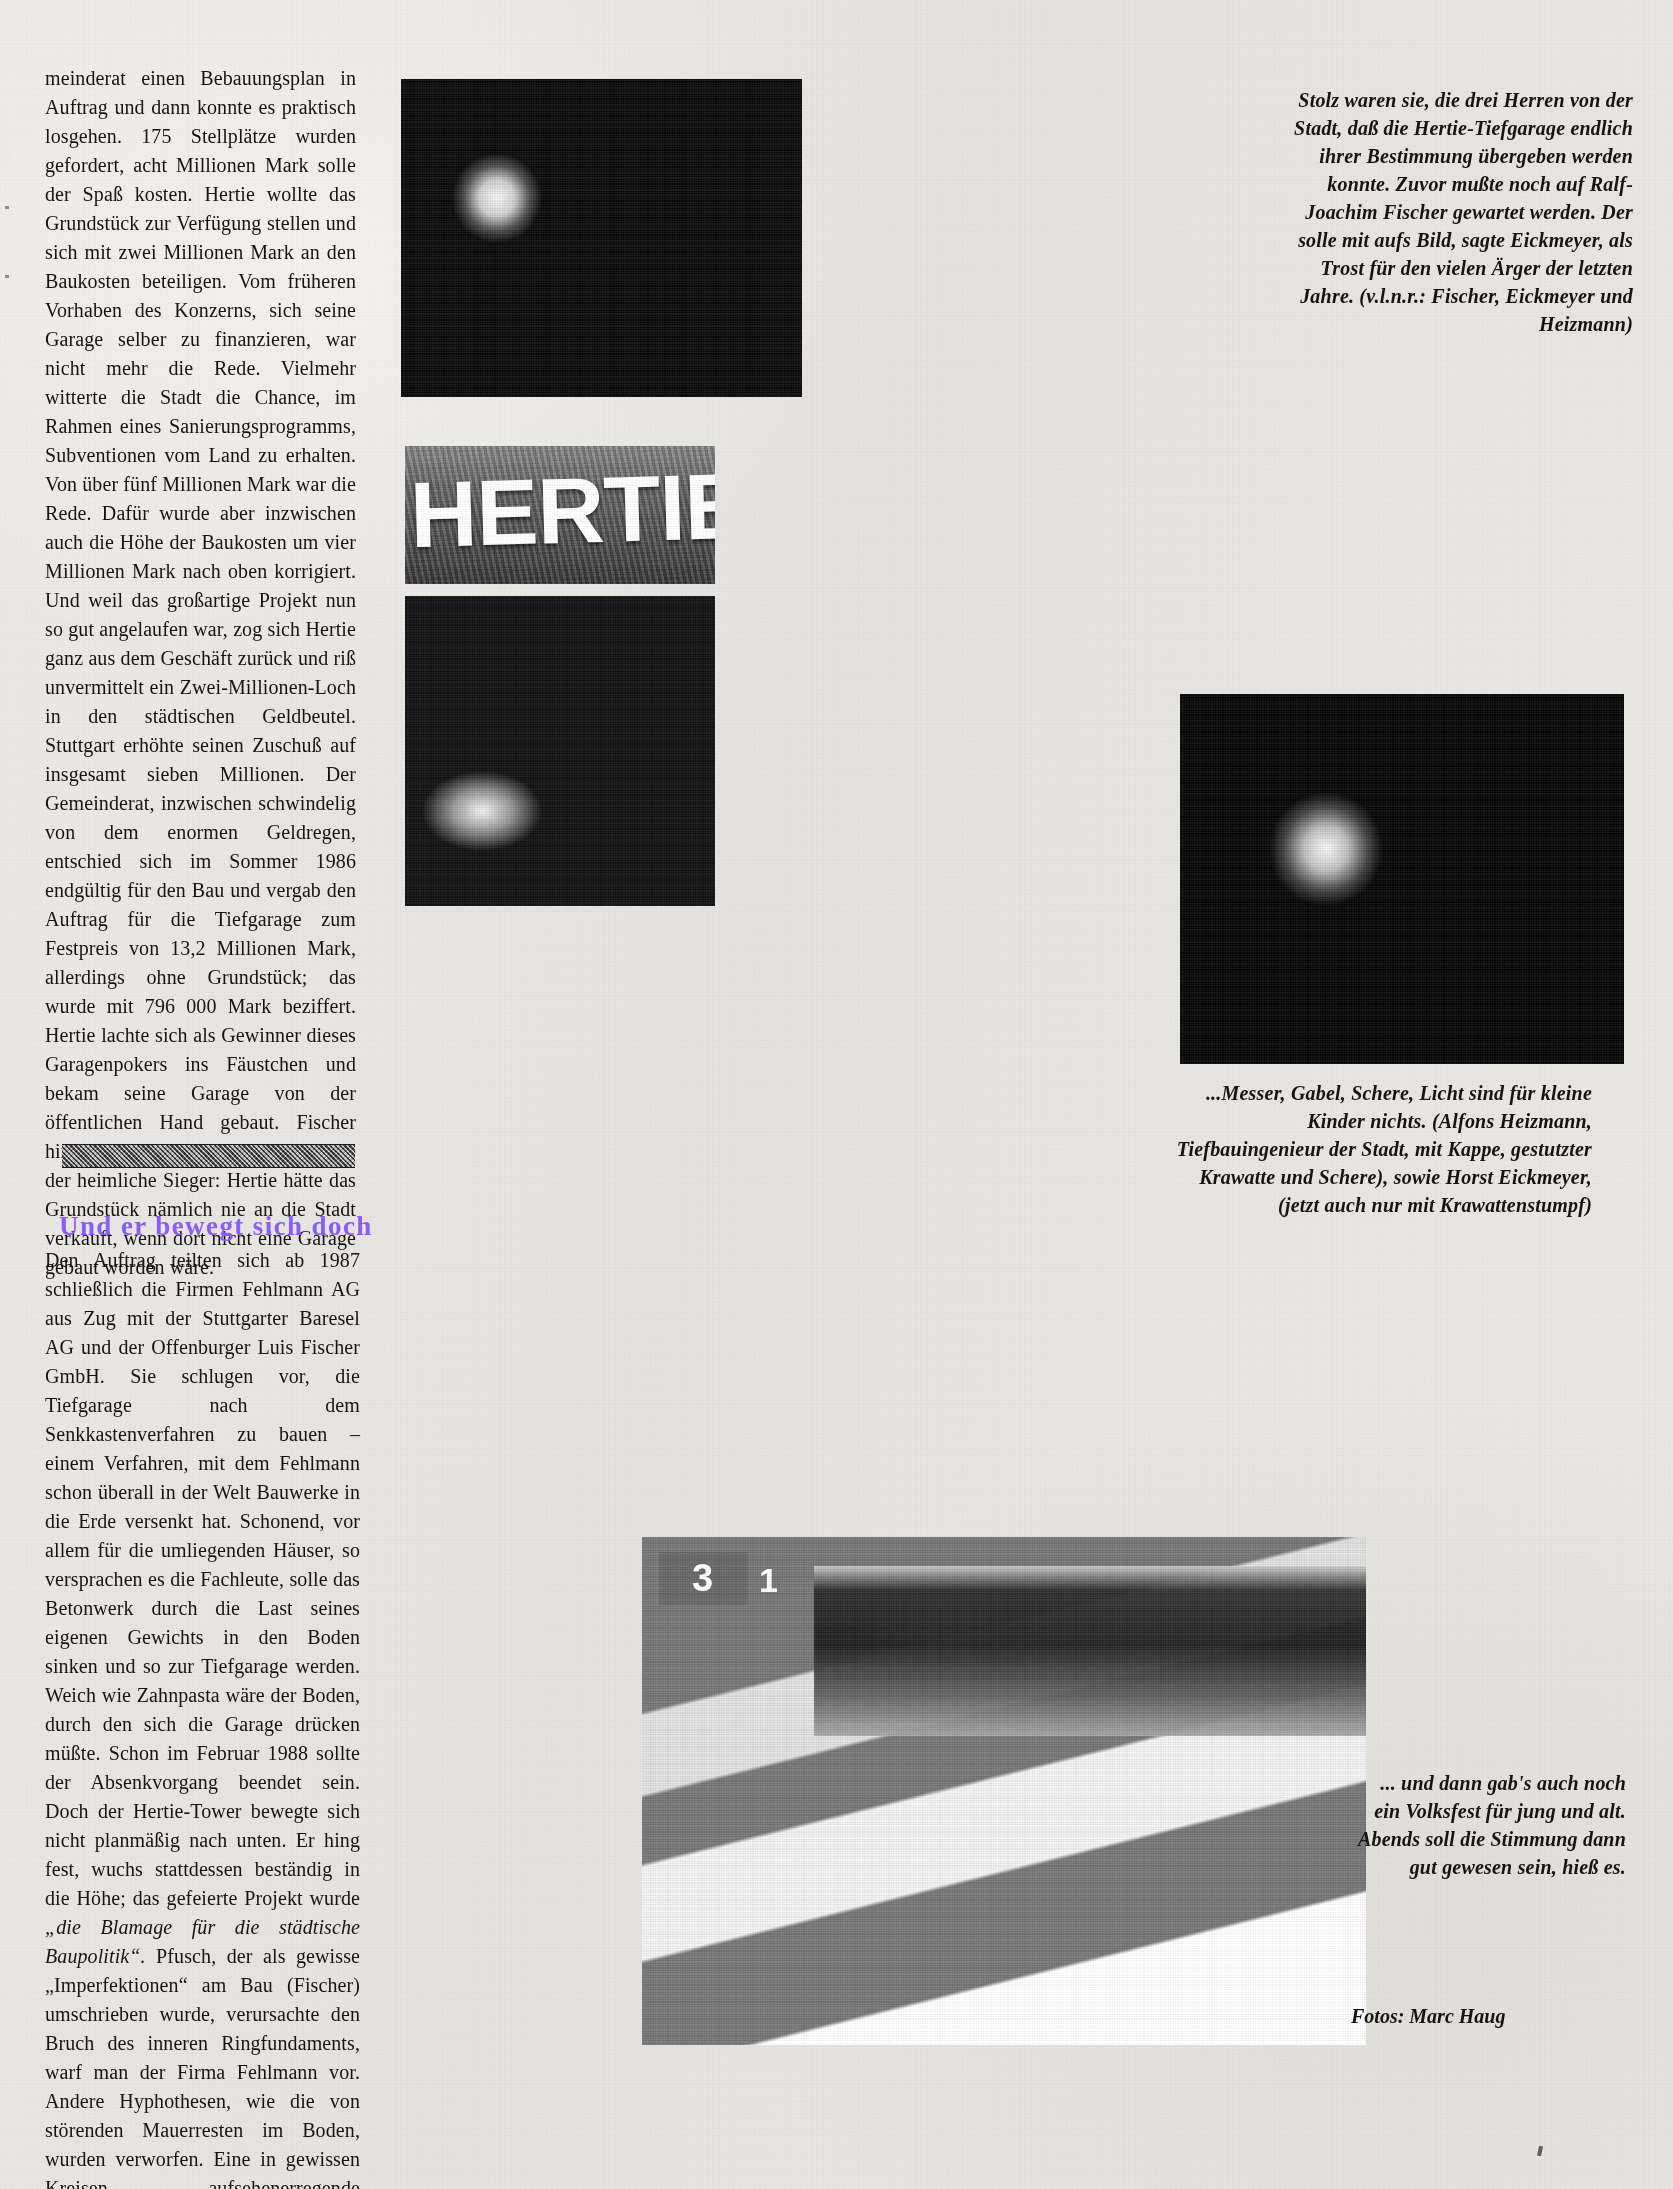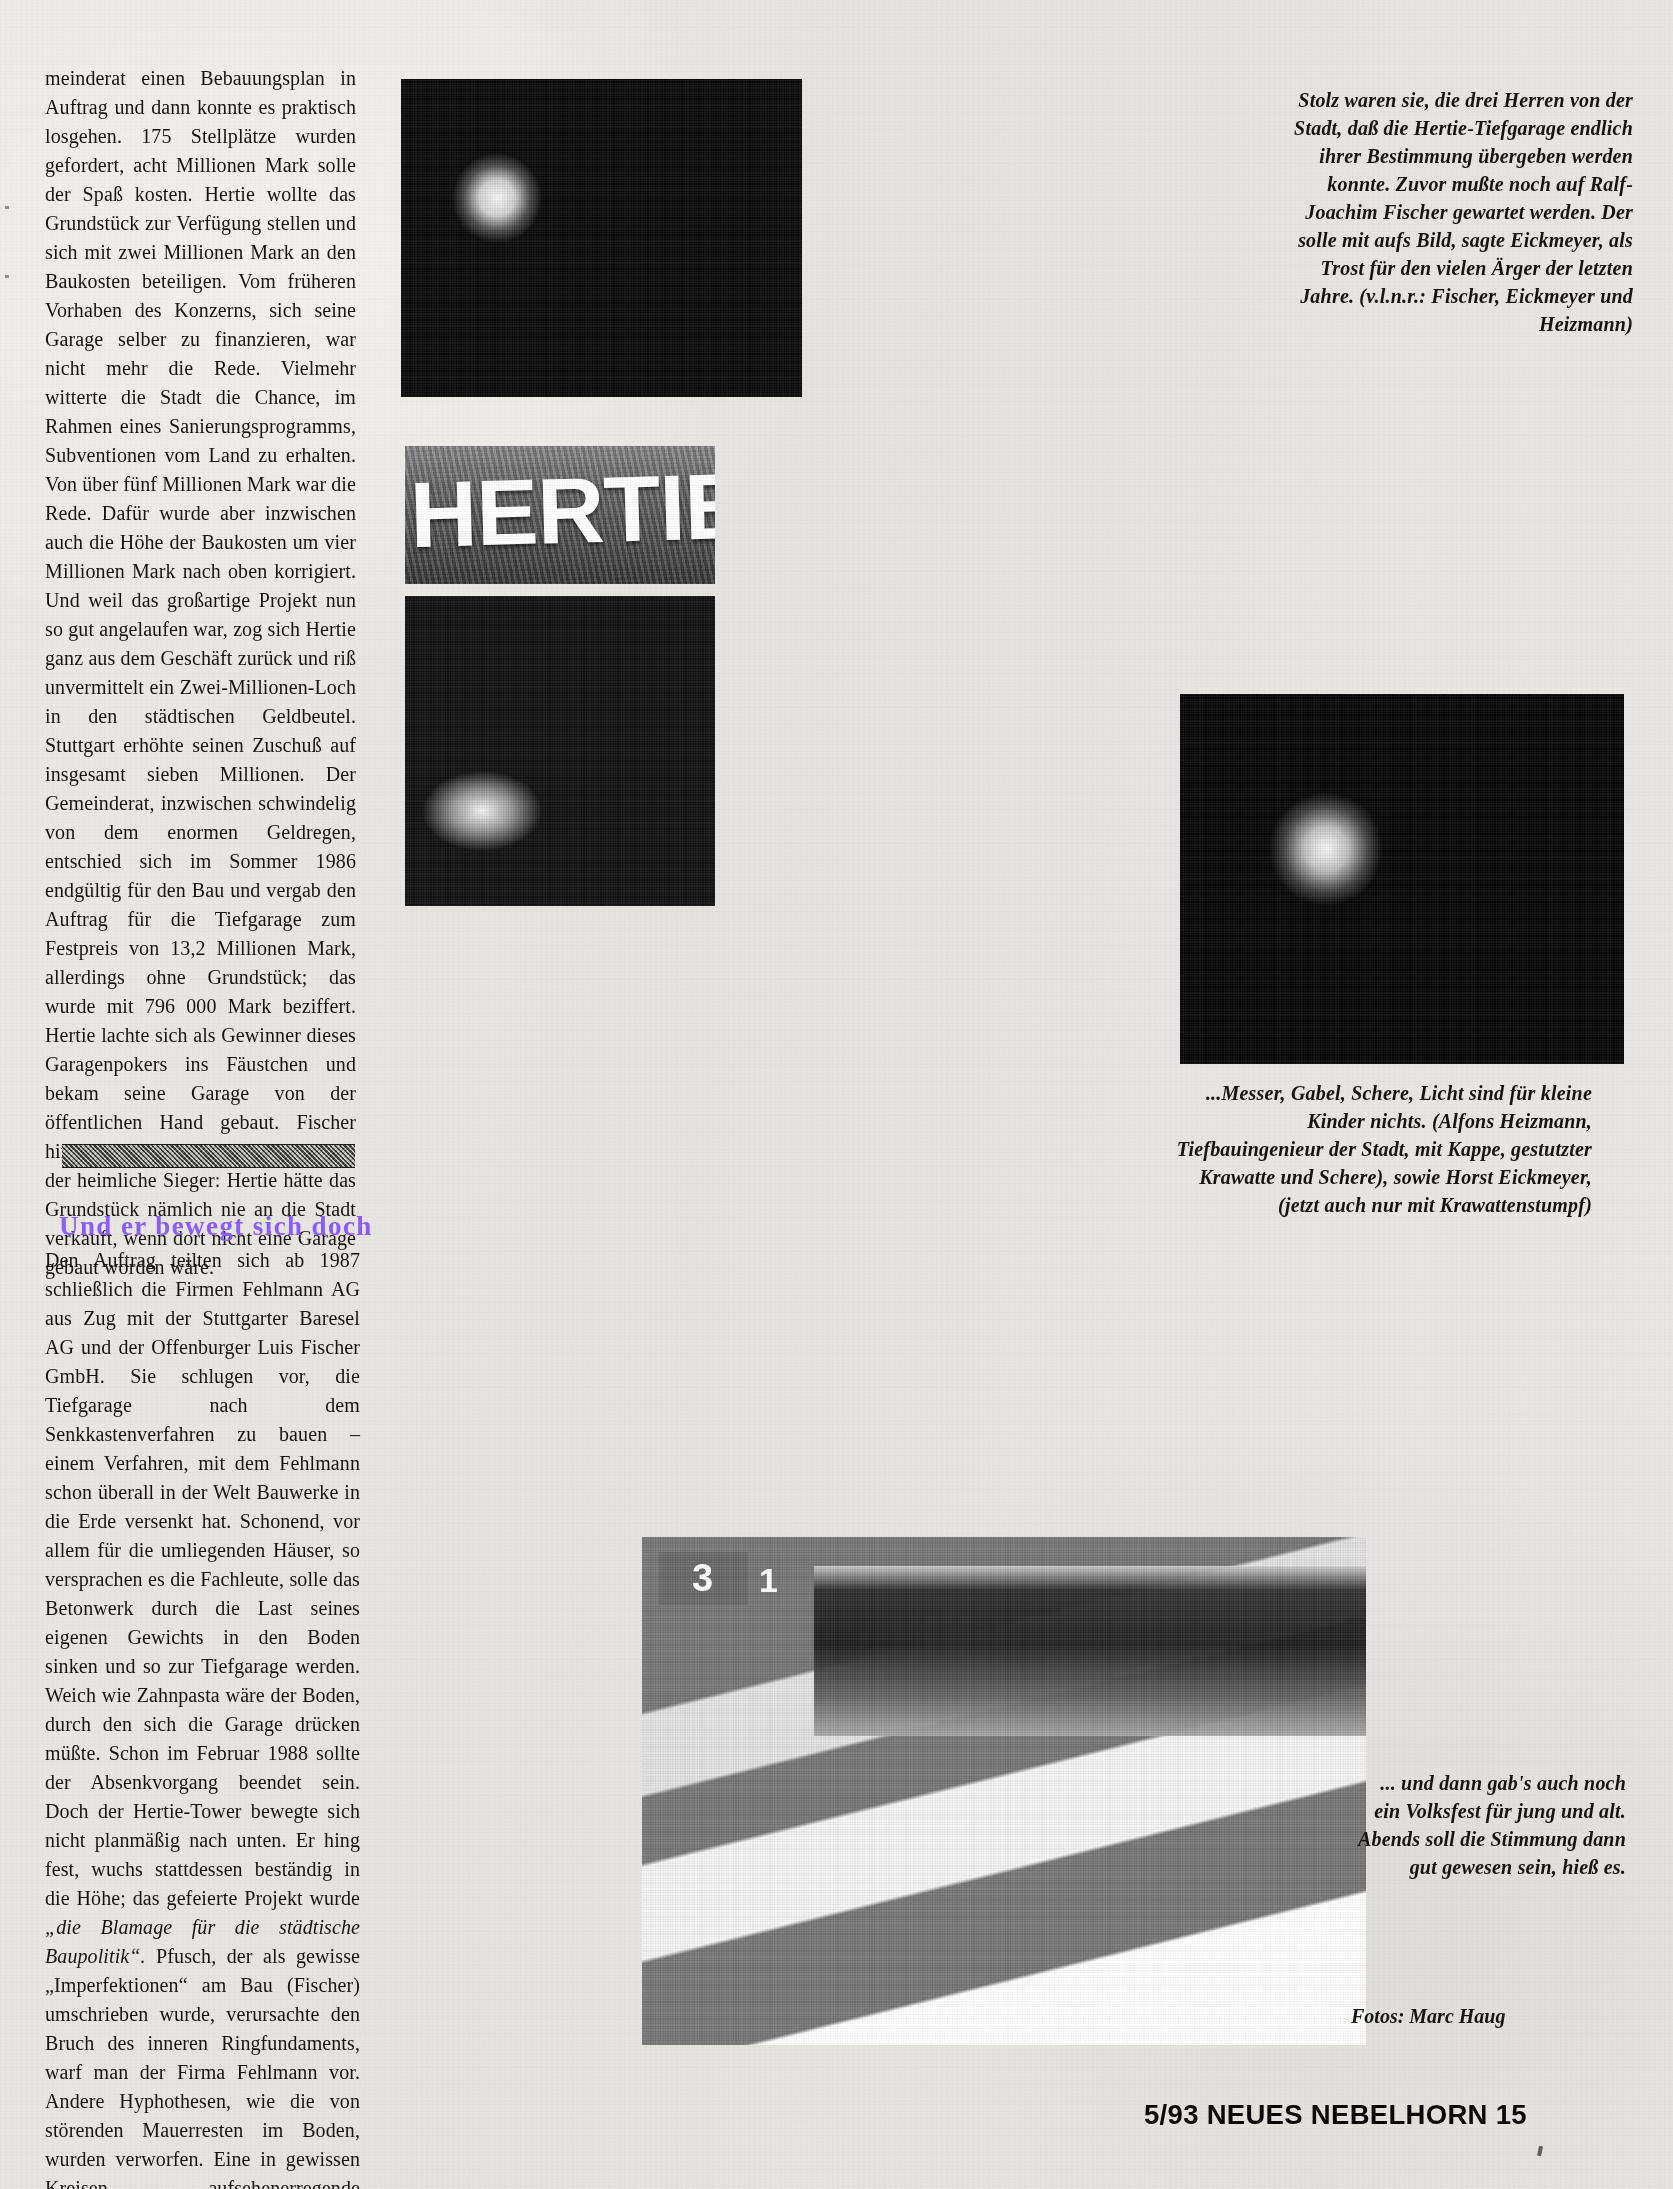--- a/index.html
+++ b/index.html
@@ -379,20 +379,19 @@
   </figure>
 
   <figcaption id="caption-top" class="caption layer">Stolz waren sie, die drei Herren von der Stadt, daß die Hertie-Tiefgarage endlich ihrer Bestimmung übergeben werden konnte. Zuvor mußte noch auf Ralf-Joachim Fischer gewartet werden. Der solle mit aufs Bild, sagte Eickmeyer, als Trost für den vielen Ärger der letzten Jahre.  (v.l.n.r.: Fischer, Eickmeyer und Heizmann)</figcaption>
 
   <figcaption id="caption-scissors" class="caption layer">...Messer, Gabel, Schere, Licht sind für kleine Kinder nichts. (Alfons Heizmann, Tiefbauingenieur der Stadt, mit Kappe, gestutzter Krawatte und Schere), sowie Horst Eickmeyer, (jetzt auch nur mit Krawattenstumpf)</figcaption>
 
   <figcaption id="caption-bottom" class="caption layer">... und dann gab's auch noch ein Volksfest für jung und alt. Abends soll die Stimmung dann gut gewesen sein,  hieß es.</figcaption>
 
   <div id="photo-credit" class="layer">Fotos: Marc Haug</div>
 
-  <div id="footer" class="layer">5/93 NEUES NEBELHORN 15</div>
 
   <div id="scan-speck" class="layer"></div>
   <div class="edge-mark layer" style="left:5.2px; top:206px;"></div>
   <div class="edge-mark layer" style="left:5.2px; top:275px;"></div>
 
 </div>
 
 
 </body></html>

